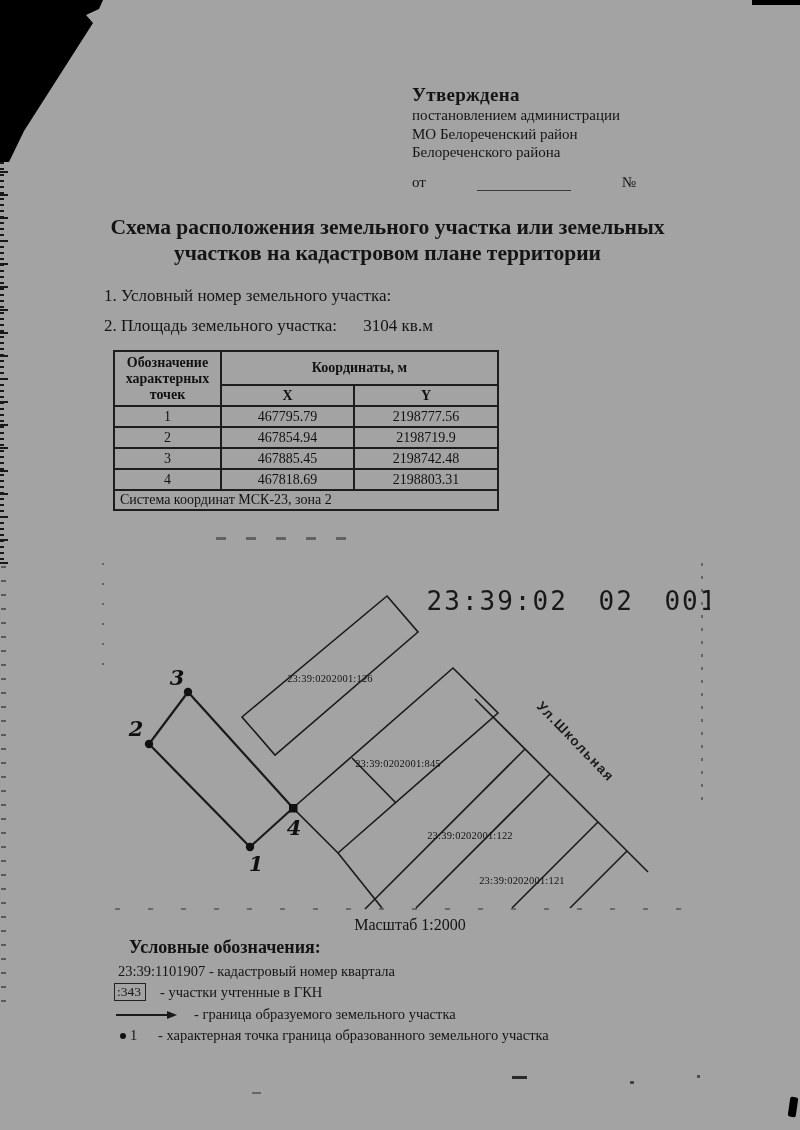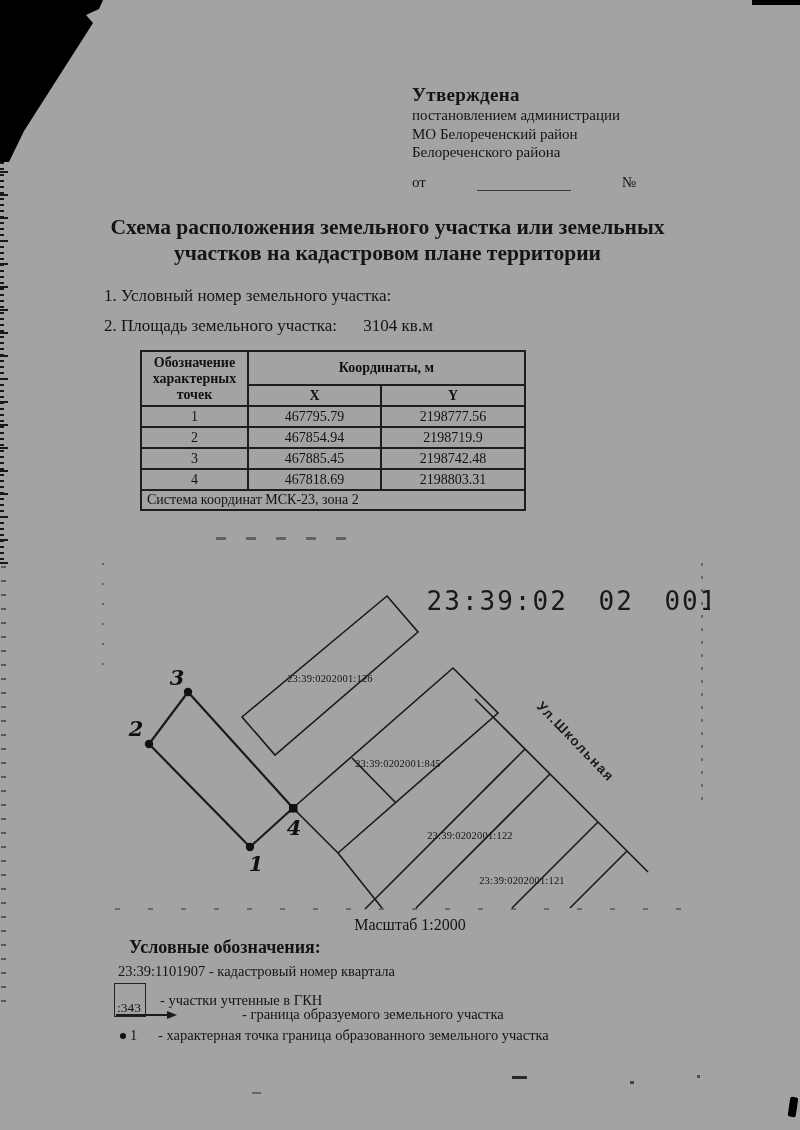--- a/index.html
+++ b/index.html
@@ -48,21 +48,21 @@
   
   .doc-title{left:95px; top:214px; width:585px; text-align:center;
     font-size:21.5px; font-weight:bold; line-height:26px;}
   .item{font-size:17px; font-weight:normal;}
   .item-1{left:104px; top:286px;}
   .item-2{left:104px; top:316px;}
   .item-value{margin-left:22px;}
 
   
   .coords-table{left:113px; top:350px; border-collapse:collapse; table-layout:fixed;
-    font-size:14px; color:#111;margin-left:27px;}
+    font-size:14px; color:#111;}
   .coords-table td{border:2px solid #1d1d1d; text-align:center; padding:1px 2px; line-height:16px;}
   .coords-table .th{font-weight:bold;}
   .row-coords td{height:30px;}
   .row-xy td{height:17px;}
   .row-data td{height:17px;}
   .row-footer td{height:16px; text-align:left; padding-left:5px;}
 
   
   .map-svg{left:90px; top:555px;}
   .map-svg line, .map-svg polygon, .map-svg polyline{stroke:#1a1a1a; fill:none; stroke-width:1.6;}
@@ -76,23 +76,23 @@
   .hand{font-family:"DejaVu Serif", serif; font-style:italic; font-weight:bold; font-size:21px; fill:#101010;}
   .faint{opacity:.55;}
 
   .scale-label{left:280px; top:916px; width:260px; text-align:center; font-size:16px;}
 
   
   .legend-title{left:129px; top:937px; font-size:18px; font-weight:bold;}
   .lg-row{font-size:14.5px; display:flex; align-items:center;}
   .lg-1{left:118px; top:963px;}
   .lg-2{left:114px; top:983px;}
-  .lg-2 .gkn-box{display:inline-block; border:1.6px solid #222; padding:16px 4px 1px 2px;
+  .lg-2 .gkn-box{display:inline-block; border:1.6px solid #222; padding:0 4px 1px 2px;
     font-size:13.5px; margin-right:14px; line-height:15px;}
-  .lg-3{left:116px; top:1006px;gap:48px;}
+  .lg-3{left:116px; top:1006px;}
   .lg-3 .arrow-wrap{margin-right:16px; display:inline-flex;}
   .lg-4{left:120px; top:1027px;}
   .lg-4 .marker{display:inline-flex; align-items:center; width:38px;}
   .lg-4 .marker .dot-icon{width:6px; height:6px; background:#111; border-radius:50%; display:inline-block; margin-right:4px;}
 </style>
 </head>
 <body>
 
 <div class="page">
 

